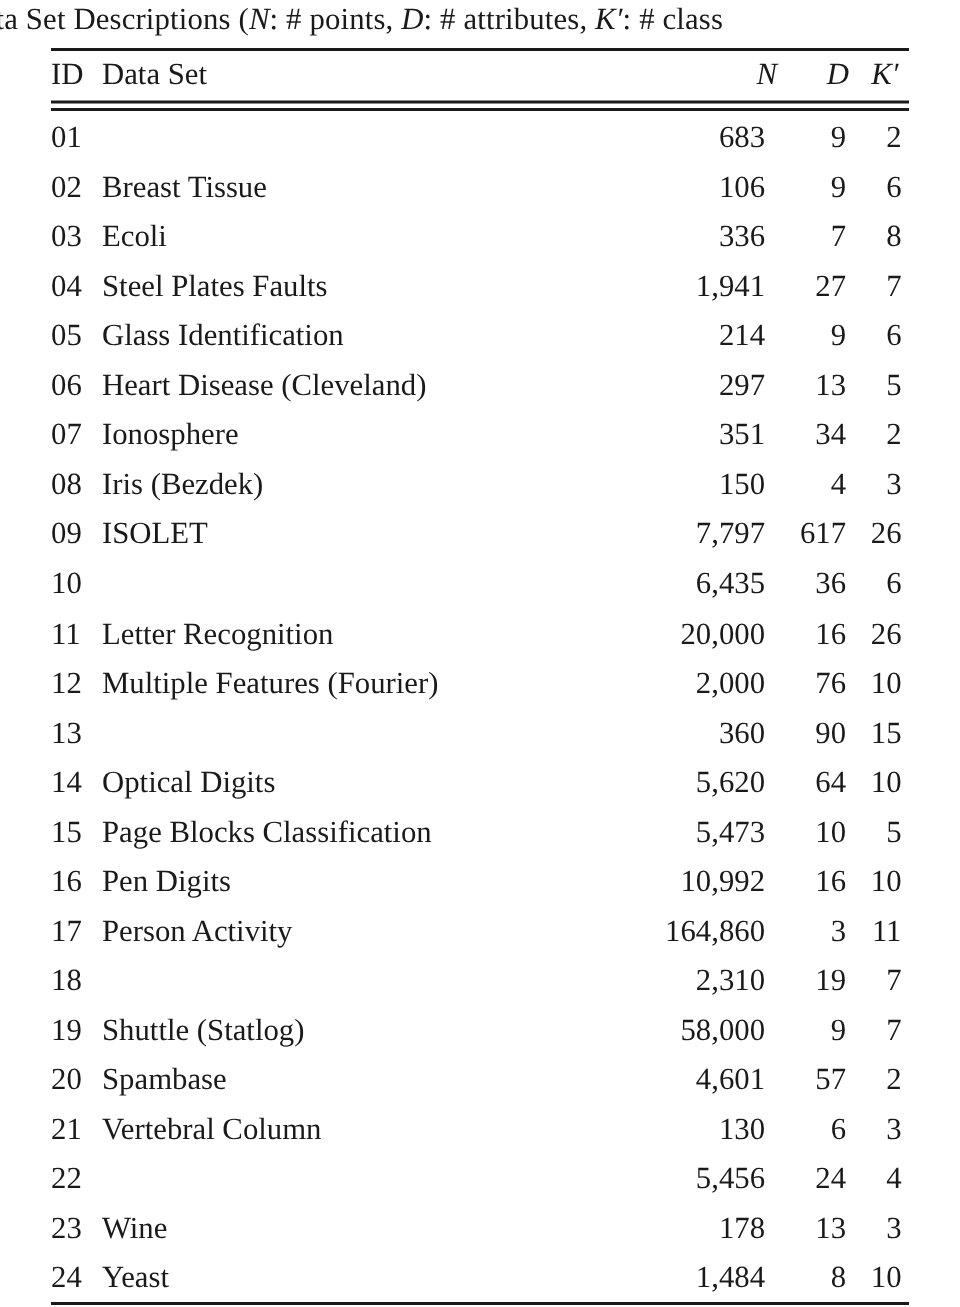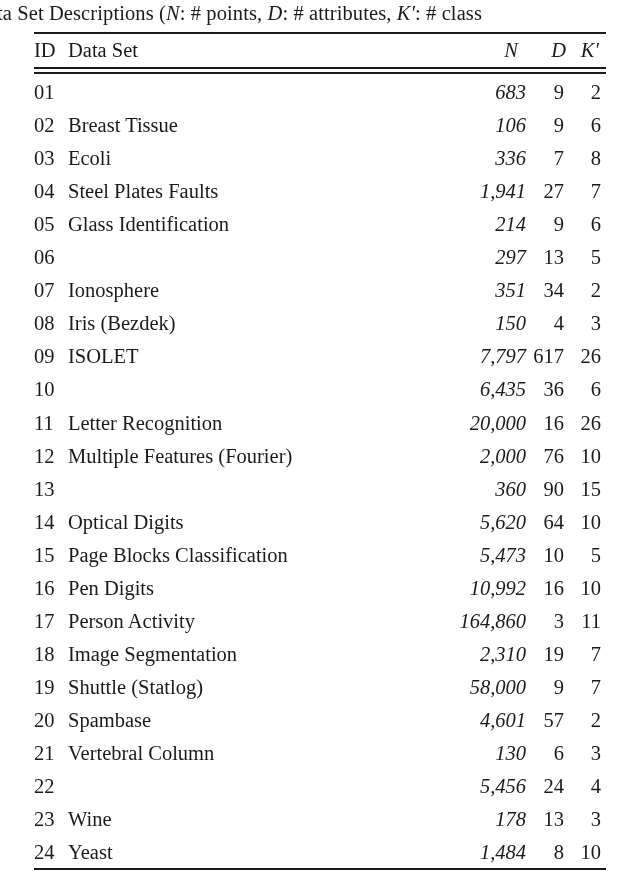--- a/index.html
+++ b/index.html
@@ -52,21 +52,21 @@
     height: 41px;
     line-height: 33px;
   }
   .cell {
     position: absolute;
     top: 0;
     white-space: nowrap;
   }
   .c-id { left: 0px; }
   .c-name { left: 34px; }
-  .c-n { right: 80px; text-align: right; font-style: italic; }
+  .c-n { right: 96px; text-align: right; }
   .c-d { right: 42px; text-align: right; }
   .c-k { right: 5px; text-align: right; }
   .hdr .c-n, .hdr .c-d, .hdr .c-k { font-style: italic; }
   .hdr .c-n { right: 88px; }
   .hdr .c-d { right: 40px; }
   .hdr .c-k { right: 7px; }
 </style>
 </head>
 <body>
 
@@ -115,20 +115,21 @@
       </div>
       <div class="row" style="top: 174.2px;">
         <span class="cell c-id">05</span>
         <span class="cell c-name">Glass Identification</span>
         <span class="cell c-n">214</span>
         <span class="cell c-d">9</span>
         <span class="cell c-k">6</span>
       </div>
       <div class="row" style="top: 207.25px;">
         <span class="cell c-id">06</span>
+        <span class="cell c-name">Heart Disease (Cleveland)</span>
         <span class="cell c-n">297</span>
         <span class="cell c-d">13</span>
         <span class="cell c-k">5</span>
       </div>
       <div class="row" style="top: 240.3px;">
         <span class="cell c-id">07</span>
         <span class="cell c-name">Ionosphere</span>
         <span class="cell c-n">351</span>
         <span class="cell c-d">34</span>
         <span class="cell c-k">2</span>
@@ -196,21 +197,20 @@
       </div>
       <div class="row" style="top: 570.8px;">
         <span class="cell c-id">17</span>
         <span class="cell c-name">Person Activity</span>
         <span class="cell c-n">164,860</span>
         <span class="cell c-d">3</span>
         <span class="cell c-k">11</span>
       </div>
       <div class="row" style="top: 603.85px;">
         <span class="cell c-id">18</span>
-        <span class="cell c-name">Image Segmentation</span>
         <span class="cell c-n">2,310</span>
         <span class="cell c-d">19</span>
         <span class="cell c-k">7</span>
       </div>
       <div class="row" style="top: 636.9px;">
         <span class="cell c-id">19</span>
         <span class="cell c-name">Shuttle (Statlog)</span>
         <span class="cell c-n">58,000</span>
         <span class="cell c-d">9</span>
         <span class="cell c-k">7</span>

